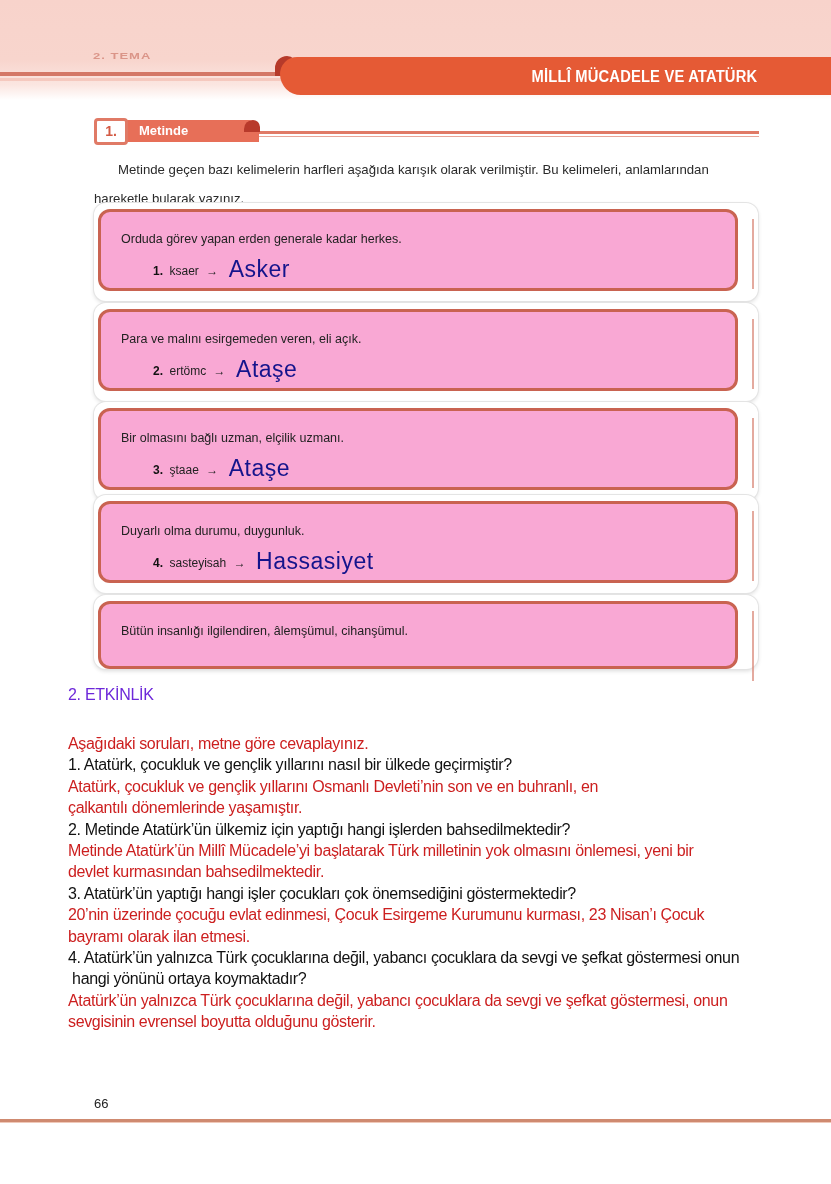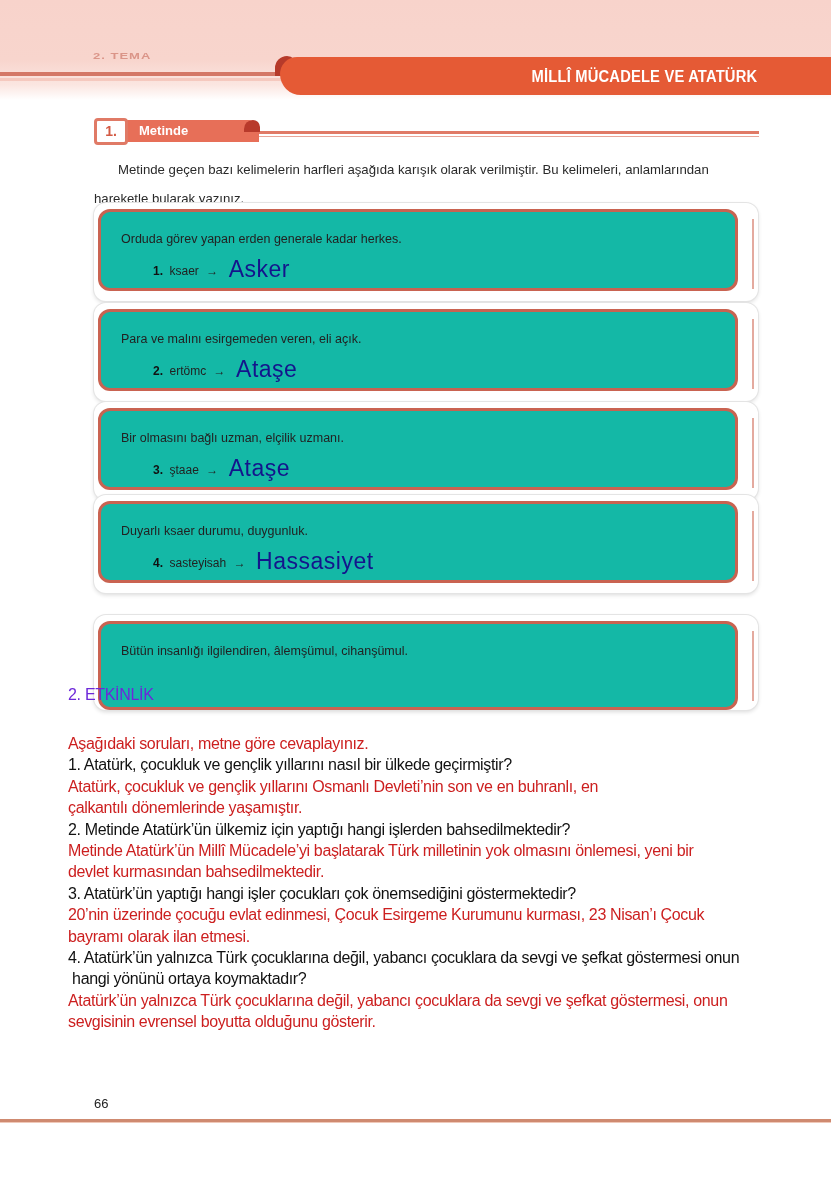--- a/index.html
+++ b/index.html
@@ -60,21 +60,21 @@
   }
 
   .cards { position: absolute; left: 94px; top: 203px; width: 668px; }
   .card-outer {
     position: absolute; left: 0; width: 664px; height: 98px;
     background: #ffffff; border-radius: 12px;
     box-shadow: 0 0 0 1px #e4e4e4, 0 2px 4px rgba(0,0,0,0.15);
   }
   .card-inner {
     position: absolute; left: 4px; top: 6px; right: 20px; bottom: 10px;
-    border: 3px solid #c96351; border-radius: 12px; background: #14b8a6;
+    border: 3px solid #c96351; border-radius: 12px; background: #f9a8d4;
   }
   .card-side {
     position: absolute; right: 4px; top: 16px; width: 2px; height: 70px; background: #d88676; opacity: .7;
   }
   .card-def { position: absolute; left: 20px; top: 20px; font-size: 12.5px; color: #222; }
   .card-line { position: absolute; left: 20px; top: 44px; white-space: nowrap; margin-left: 32px; }
   .card-num { font-weight: bold; font-size: 12px; color: #111; }
   .card-scr { font-size: 12px; color: #222; margin-left: 2px; }
   .card-arrow { font-size: 12px; color: #222; margin-left: 3px; margin-right: 6px; }
   .card-ans { font-size: 23px; color: #14148c; letter-spacing: 0.5px; vertical-align: -2px; }
@@ -147,32 +147,32 @@
         <span class="card-scr">ştaae</span>
         <span class="card-arrow">→</span>
         <span class="card-ans">Ataşe</span>
       </div>
     </div>
     <div class="card-side"></div>
   </div>
 
   <div class="card-outer" style="top:292px">
     <div class="card-inner">
-      <div class="card-def">Duyarlı ksaer durumu, duygunluk.</div>
+      <div class="card-def">Duyarlı olma durumu, duygunluk.</div>
       <div class="card-line">
         <span class="card-num">4.</span>
         <span class="card-scr">sasteyisah</span>
         <span class="card-arrow">→</span>
         <span class="card-ans">Hassasiyet</span>
       </div>
     </div>
     <div class="card-side"></div>
   </div>
 
-  <div class="card-outer" style="top:412px; height:95px">
+  <div class="card-outer" style="top:392px; height:74px">
     <div class="card-inner" style="bottom:0px">
       <div class="card-def">Bütün insanlığı ilgilendiren, âlemşümul, cihanşümul.</div>
     </div>
     <div class="card-side"></div>
   </div>
 </div>
 
 <div class="sec2">
   <div class="sec2-title">2. ETKİNLİK</div>
   <div class="sec2-body">

